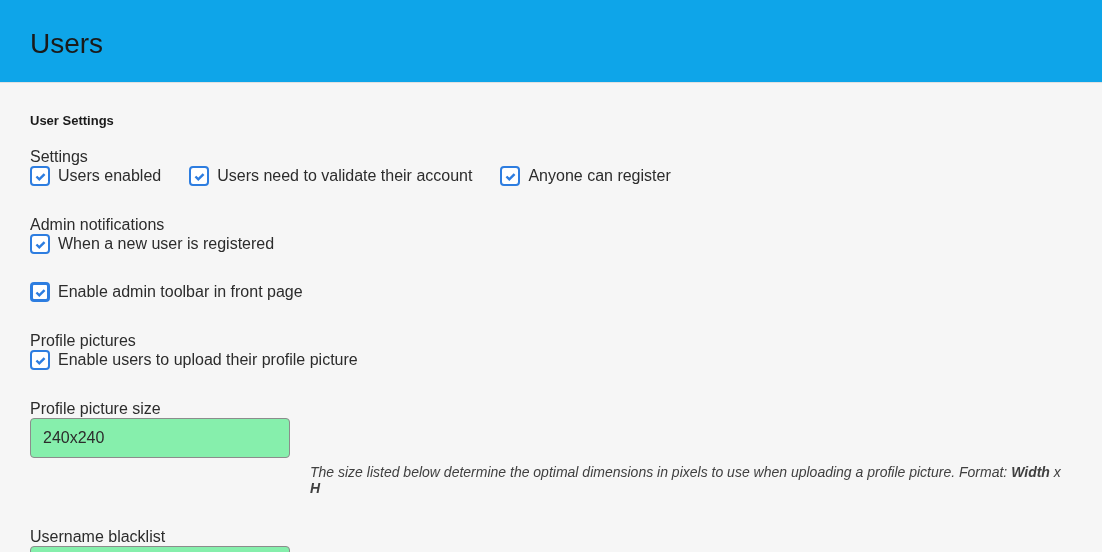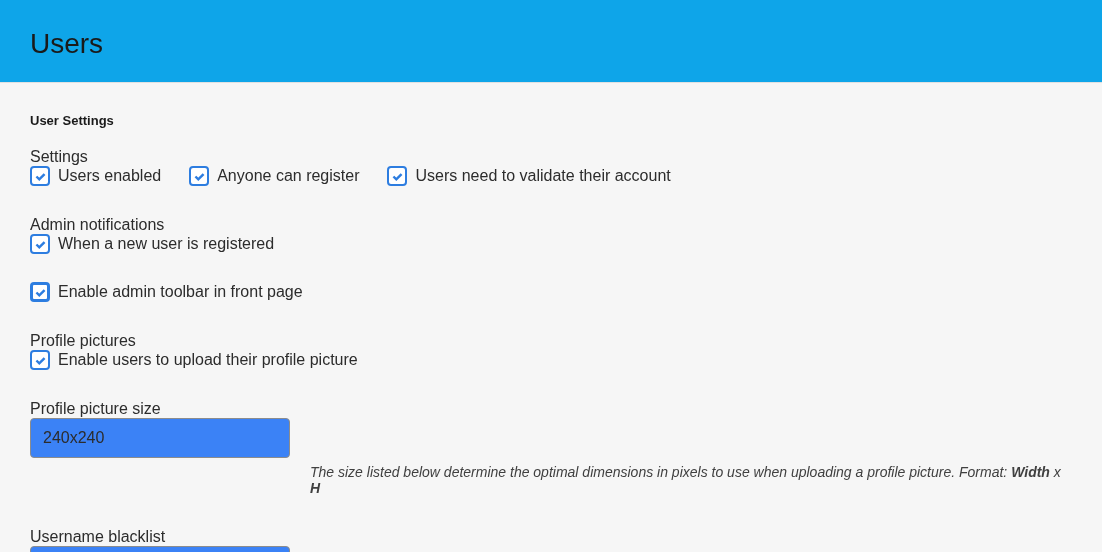--- a/index.html
+++ b/index.html
@@ -85,21 +85,21 @@
     }
     .checkbox-label {
       color: #2c2c2c;
       font-size: 16px;
     }
     .text-input {
       width: 260px;
       height: 40px;
       border: 1px solid #8c8c8c;
       border-radius: 4px;
-      background: #3b82f6;
+      background: #86efac;
       padding: 0 12px;
       font-size: 16px;
       color: #2c2c2c;
       font-family: inherit;
     }
     .help-text {
       font-style: italic;
       color: #404040;
       font-size: 14px;
       margin-left: 280px;
@@ -130,29 +130,29 @@
             </svg>
         </span>
         <span class="checkbox-label">Users enabled</span>
       </label>
       <label class="checkbox-item">
         <span class="checkbox">
           <svg viewBox="0 0 16 16">
               <path d="M3 8l3.5 3.5L13 5"></path>
             </svg>
         </span>
+        <span class="checkbox-label">Users need to validate their account</span>
+      </label>
+      <label class="checkbox-item">
+        <span class="checkbox">
+          <svg viewBox="0 0 16 16">
+              <path d="M3 8l3.5 3.5L13 5"></path>
+            </svg>
+        </span>
         <span class="checkbox-label">Anyone can register</span>
-      </label>
-      <label class="checkbox-item">
-        <span class="checkbox">
-          <svg viewBox="0 0 16 16">
-              <path d="M3 8l3.5 3.5L13 5"></path>
-            </svg>
-        </span>
-        <span class="checkbox-label">Users need to validate their account</span>
       </label>
     </div>
   </div>
 
   <div class="form-row">
     <div class="form-label">Admin notifications</div>
     <div class="form-control">
       <label class="checkbox-item">
         <span class="checkbox">
           <svg viewBox="0 0 16 16">

